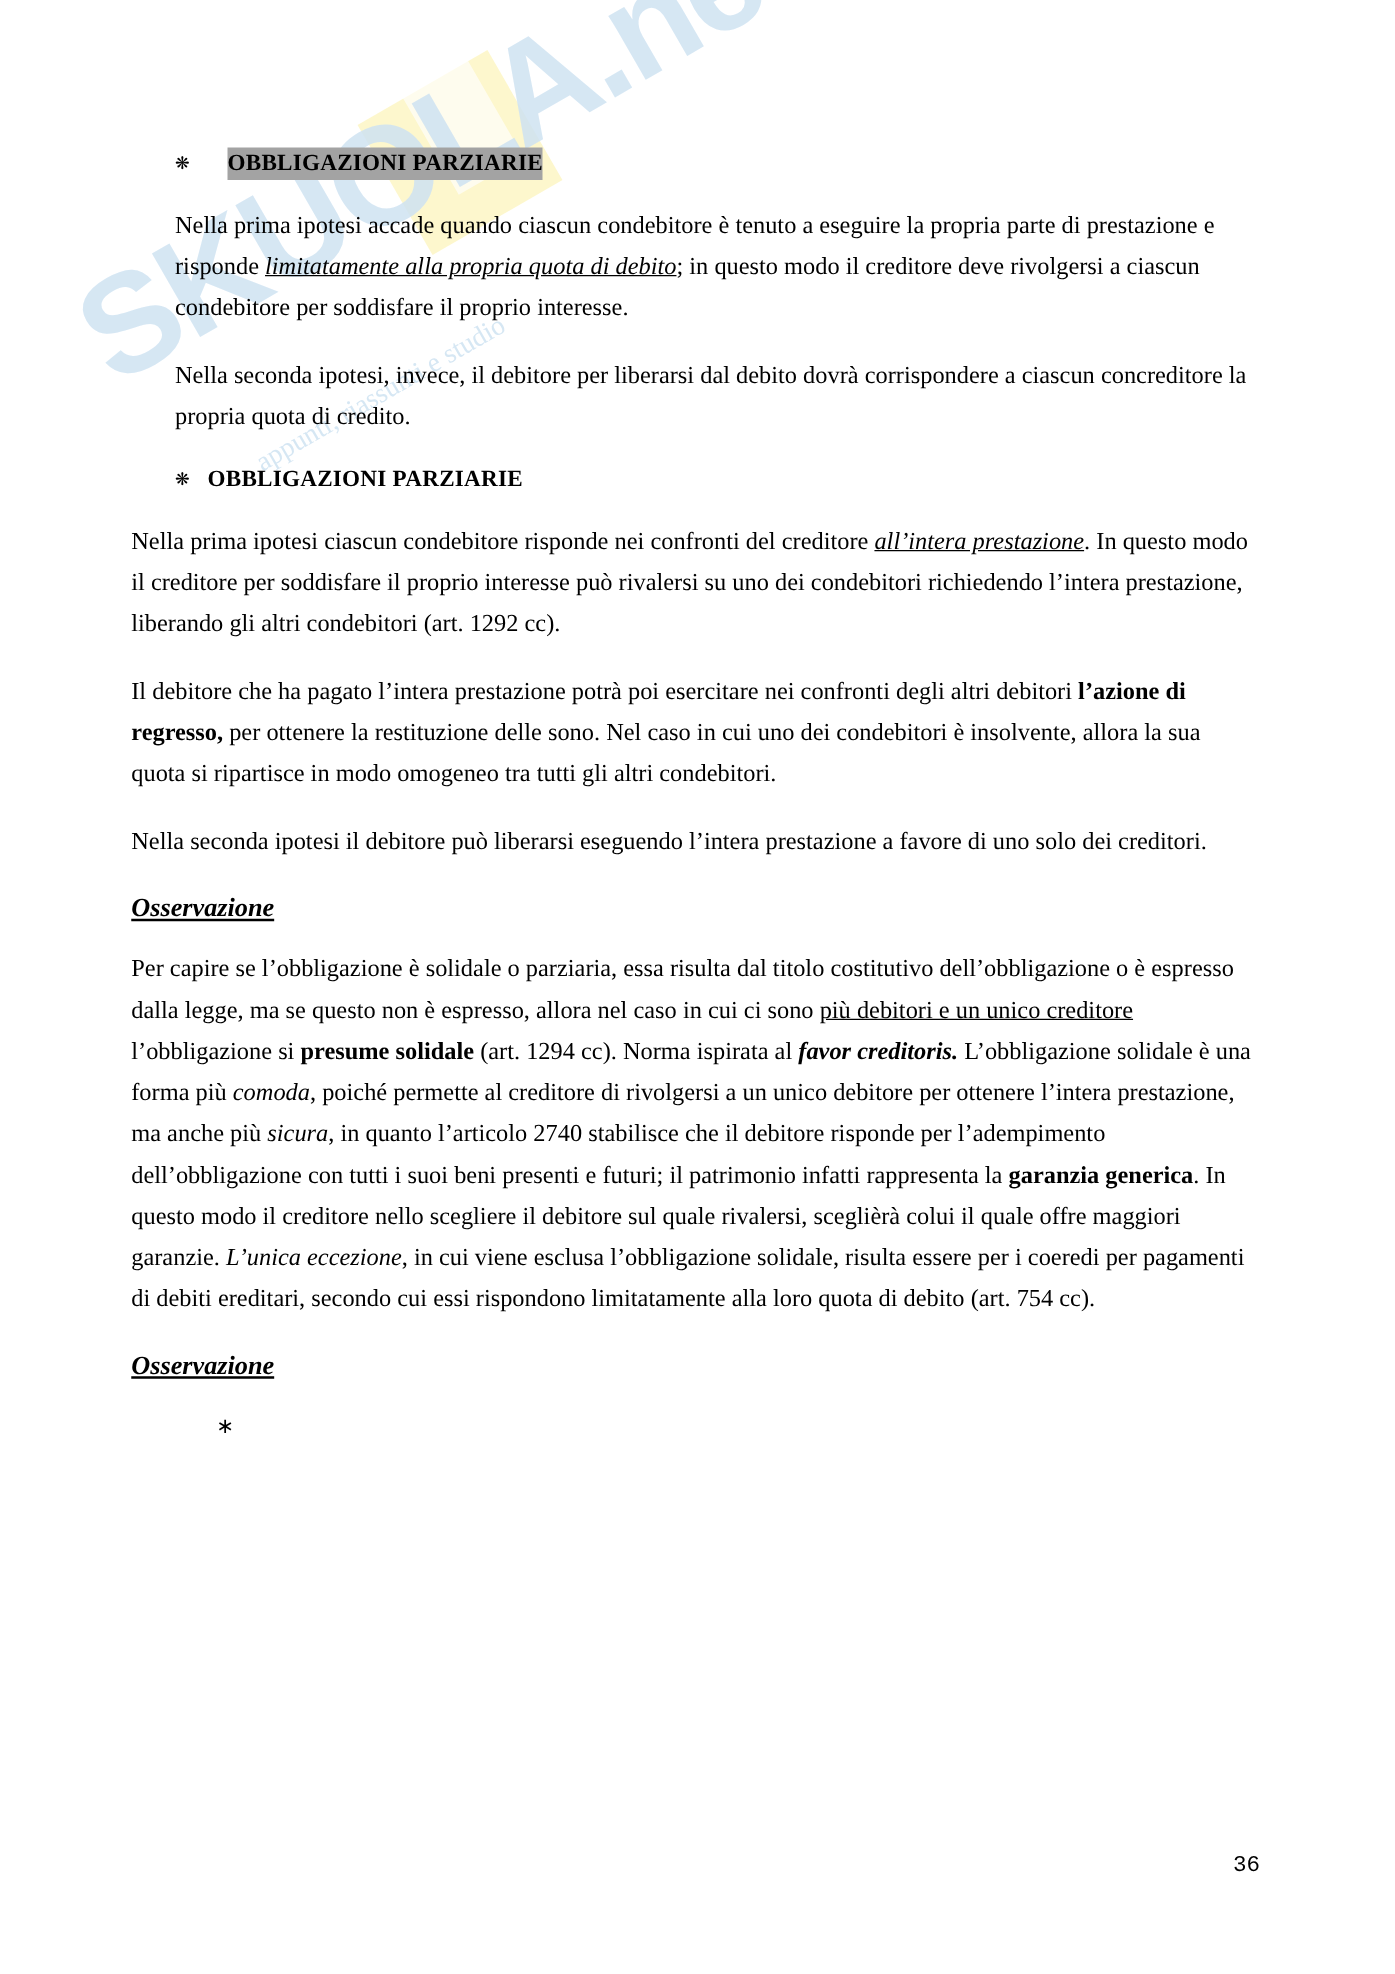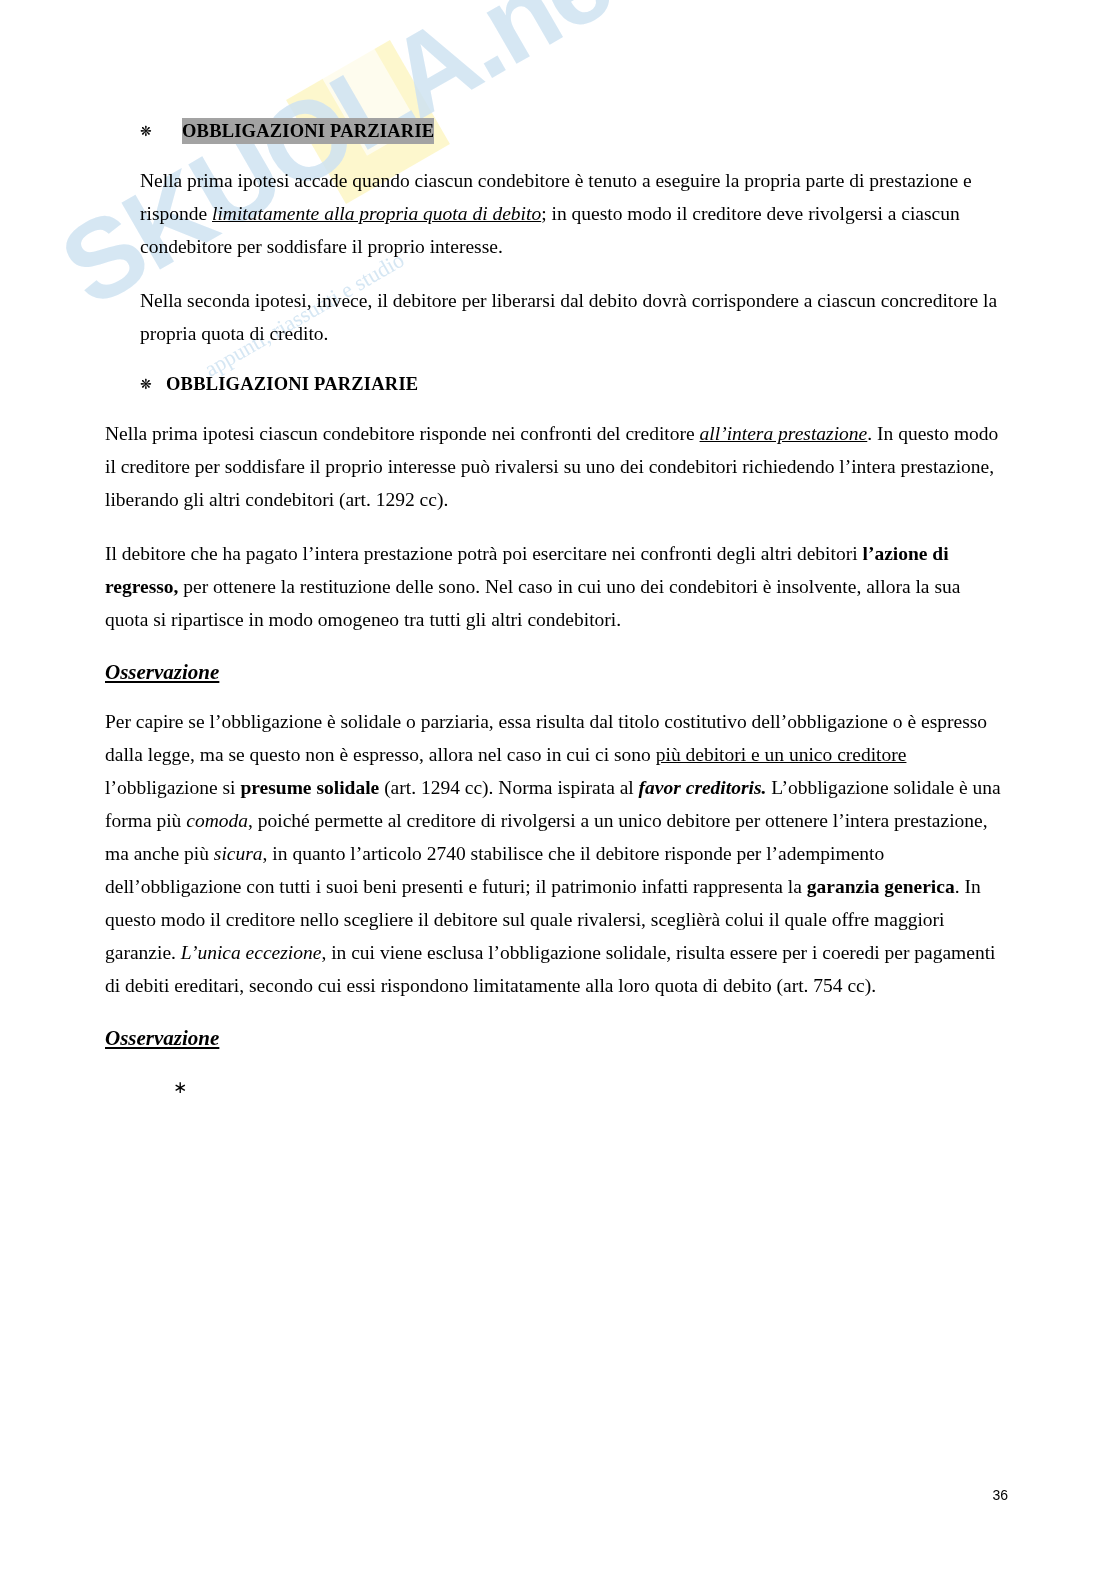--- a/index.html
+++ b/index.html
@@ -149,22 +149,22 @@
     font-size: 17px;
   }
   ul.sub li .litext {
     max-width: 760px;
   }
 
   .page-number {
     position: absolute;
     right: 108px;
     bottom: 76px;
-    font-size: 14px;
-    font-family: Liberation Sans, sans-serif;
+    font-size: 18px;
+    font-family: Liberation Mono, monospace;
   }
 </style>
 </head>
 <body>
 
 <div class="page">
 
   <div class="watermark">
     <div class="wm-shape"></div>
     <div class="wm-shape2"></div>
@@ -191,20 +191,21 @@
     </div>
 
     <p class="para">
       <span>Nella prima ipotesi ciascun condebitore risponde nei confronti del creditore </span><span class="ui">all’intera prestazione</span><span>. In questo modo il creditore per soddisfare il proprio interesse può rivalersi su uno dei condebitori richiedendo l’intera prestazione, liberando gli altri condebitori (art. 1292 cc).</span>
     </p>
 
     <p class="para">
       <span>Il debitore che ha pagato l’intera prestazione potrà poi esercitare nei confronti degli altri debitori </span><span class="b">l’azione di regresso,</span><span> per ottenere la restituzione delle sono. Nel caso in cui uno dei condebitori è insolvente, allora la sua quota si ripartisce in modo omogeneo tra tutti gli altri condebitori.</span>
     </p>
 
+    <p class="para">Nella seconda ipotesi il debitore può liberarsi eseguendo l’intera prestazione a favore di uno solo dei creditori.</p>
 
     <h4 class="obs">Osservazione</h4>
 
     <p class="para">
       <span>Per capire se l’obbligazione è solidale o parziaria, essa risulta dal titolo costitutivo dell’obbligazione o è espresso dalla legge, ma se questo non è espresso, allora nel caso in cui ci sono </span><span class="u">più debitori e un unico creditore</span><span> l’obbligazione si </span><span class="b">presume solidale</span><span> (art. 1294 cc). Norma ispirata al </span><span class="b i">favor creditoris.</span><span> L’obbligazione solidale è una forma più </span><span class="i">comoda</span><span>, poiché permette al creditore di rivolgersi a un unico debitore per ottenere l’intera prestazione, ma anche più </span><span class="i">sicura</span><span>, in quanto l’articolo 2740 stabilisce che il debitore risponde per l’adempimento dell’obbligazione con tutti i suoi beni presenti e futuri; il patrimonio infatti rappresenta la </span><span class="b">garanzia generica</span><span>. In questo modo il creditore nello scegliere il debitore sul quale rivalersi, sceglièrà colui il quale offre maggiori garanzie. </span><span class="i">L’unica eccezione</span><span>, in cui viene esclusa l’obbligazione solidale, risulta essere per i coeredi per pagamenti di debiti ereditari, secondo cui essi rispondono limitatamente alla loro quota di debito (art. 754 cc).</span>
     </p>
 
 
     <h4 class="obs">Osservazione</h4>
 

